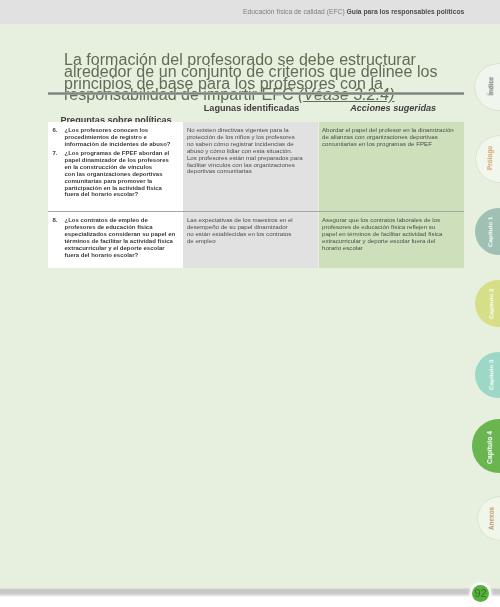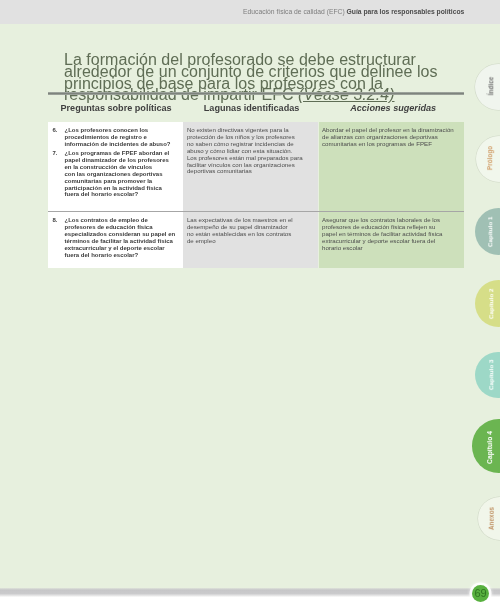--- a/index.html
+++ b/index.html
@@ -14,21 +14,21 @@
   .hdr{position:absolute;left:243px;top:8.2px;font-size:6.75px;color:#7e7e7e;white-space:nowrap;line-height:8px;}
   .hdr b{color:#4c4c4c;font-weight:bold;}
 
   .title{position:absolute;left:64px;top:46.3px;width:407px;font-size:16px;line-height:11.65px;
          color:#5f6d55;letter-spacing:0.002em;margin-top:8px;}
   .title .ref{font-style:italic;text-decoration:underline;}
 
   
   .rule{position:absolute;left:0;width:416px;height:3px;background:linear-gradient(to bottom,#bcc2bb 0%,#7e847d 33%,#7e847d 72%,#c3c8c0 100%);}
   .th{position:absolute;font-size:9.1px;font-weight:bold;color:#3f3f3f;top:10px;white-space:nowrap;}
-  .th1{left:12px;}
+  .th1{left:12px;margin-top:12px;}
   .th2{left:140px;}
   .th3{left:288px;font-style:italic;}
 
   .row{position:relative;}
   .cell{position:absolute;top:0;box-sizing:border-box;}
   .c1{left:0;width:135.3px;background:#ffffff;padding:5px 4px 6px 5px;}
   .c2{left:135.3px;width:135.2px;background:#e1e1e1;padding:5px 6px 6px 3.6px;}
   .c3{left:270.5px;width:145.5px;background:#cde0bb;padding:5px 6px 6px 3.5px;}
 
   .qi{position:relative;padding-left:11.5px;font-size:6.0px;line-height:6.9px;color:#3c3c3c;font-weight:bold;}
@@ -165,14 +165,14 @@
             <span class="ln">Asegurar que los contratos laborales de los</span>
             <span class="ln">profesores de educación física reflejen su</span>
             <span class="ln">papel en términos de facilitar actividad física</span>
             <span class="ln">extracurricular y deporte escolar fuera del</span>
             <span class="ln">horario escolar</span>
           </div>
         </div>
    </div>
     </div>
 
-  <div class="pgnum">69</div>
+  <div class="pgnum">92</div>
 </div>
 
 </body></html>

